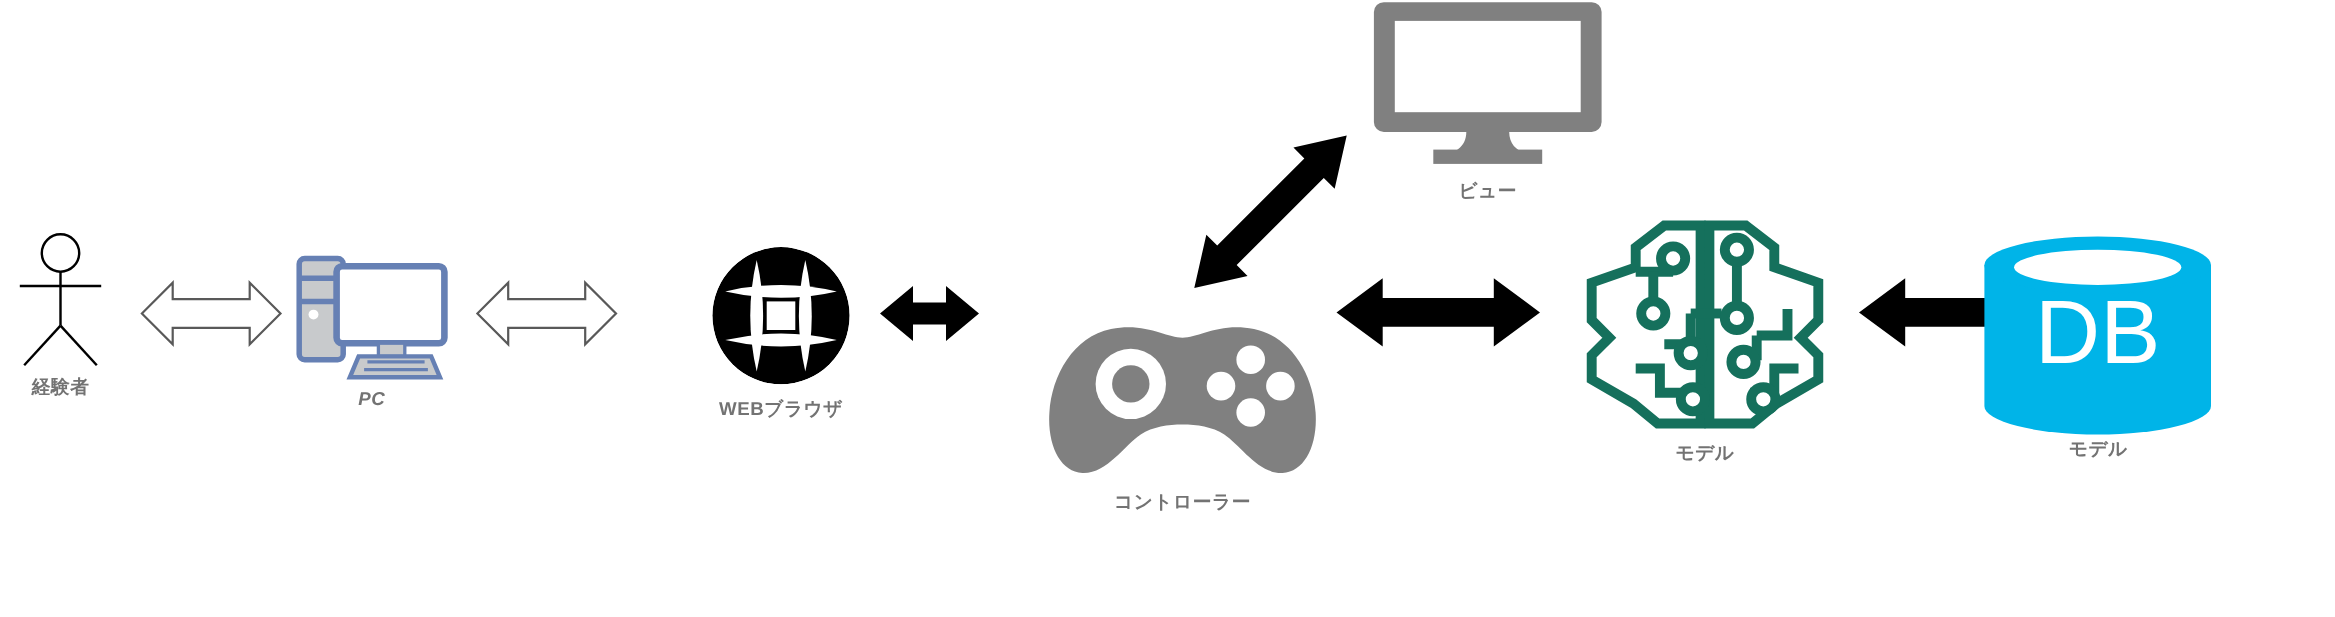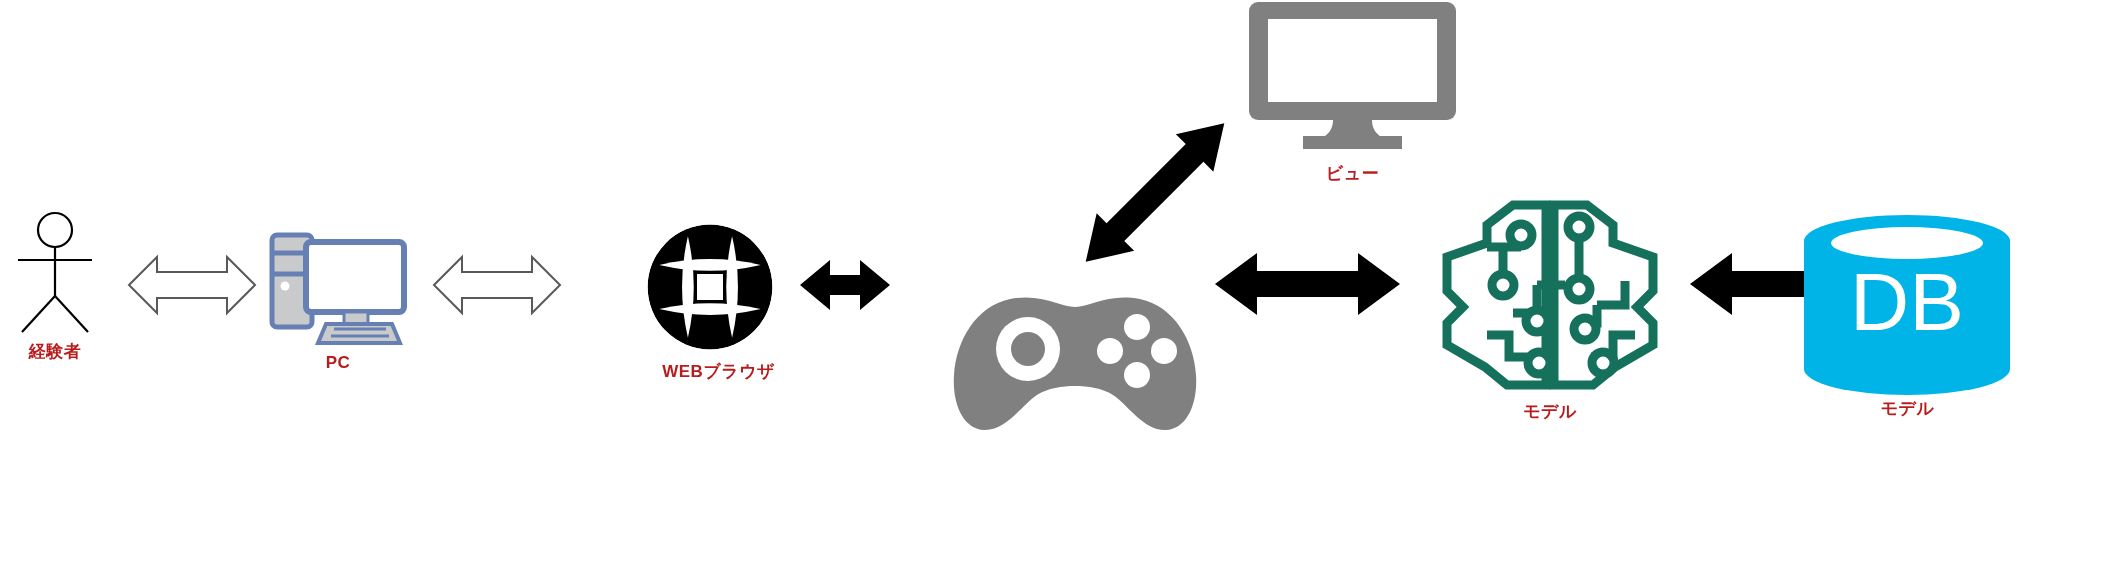--- a/index.html
+++ b/index.html
@@ -4,21 +4,21 @@
 <style>
   html,body{margin:0;padding:0;}
   body{
     width:2123px;height:561px;background:#ffffff;
     font-family:"Liberation Sans","DejaVu Sans",sans-serif;
     overflow:hidden;position:relative;
   }
   .node{position:absolute;}
   .label{
     position:absolute;left:0;width:100%;text-align:center;
-    font-size:17px;font-weight:bold;color:#b91c1c;
+    font-size:17px;font-weight:bold;color:#737373;
     letter-spacing:.5px;white-space:nowrap;
   }
   .conn{position:absolute;}
   svg{display:block;overflow:visible;}
 </style>
 </head>
 <body>
 
 <div class="node" style="left:0px;top:208px;width:110px;height:125px;">
   <svg width="110" height="125" viewBox="0 0 110 125">
@@ -45,21 +45,21 @@
     <line x1="4" y1="49" x2="44" y2="49" stroke="#6680b4" stroke-width="5"></line>
     <circle cx="17" cy="61" r="4.5" fill="#ffffff"></circle>
 
     <rect x="38" y="17" width="98" height="70" rx="5" fill="#ffffff" stroke="#6680b4" stroke-width="6"></rect>
     <rect x="76" y="87" width="24" height="12" fill="#c8cacc" stroke="#6680b4" stroke-width="3"></rect>
 
     <polygon points="50,118 132,118 124,99 58,99" fill="#c8cacc" stroke="#6680b4" stroke-width="4"></polygon>
     <line x1="66" y1="104" x2="118" y2="104" stroke="#6680b4" stroke-width="3"></line>
     <line x1="63" y1="111" x2="121" y2="111" stroke="#6680b4" stroke-width="3"></line>
   </svg>
-  <div class="label" style="top:128px;">PC</div>
+  <div class="label" style="top:128px;font-style:italic;">PC</div>
 </div>
 
 <div class="conn" style="left:432px;top:255px;width:130px;height:60px;">
   <svg width="130" height="60" viewBox="0 0 130 60">
     <polygon points="2,30 30,2 30,17 100,17 100,2 128,30 100,58 100,43 30,43 30,58" fill="#ffffff" stroke="#595959" stroke-width="2"></polygon>
   </svg>
 </div>
 
 <div class="node" style="left:645px;top:222px;width:130px;height:130px;">
   <svg width="130" height="130" viewBox="0 0 100 100">
@@ -72,21 +72,21 @@
         <path d="M11,67 Q50,58 89,67 Q50,76 11,67 Z" fill="#000000"></path>
 
         <path d="M33,11 Q24,50 33,89 Q42,50 33,11 Z" fill="#000000"></path>
         <path d="M67,11 Q76,50 67,89 Q58,50 67,11 Z" fill="#000000"></path>
 
         <rect x="40" y="40" width="20" height="20" fill="#000000"></rect>
       </mask>
     </defs>
     <circle cx="50" cy="50" r="48" fill="#000000" mask="url(#globeMask)"></circle>
   </svg>
-  <div class="label" style="top:138px;text-align:right;">WEBブラウザ</div>
+  <div class="label" style="top:138px;">WEBブラウザ</div>
 </div>
 
 <div class="conn" style="left:800px;top:258px;width:90px;height:54px;">
   <svg width="90" height="54" viewBox="0 0 90 54">
     <polygon points="0,27 30,2 30,17 60,17 60,2 90,27 60,52 60,37 30,37 30,52" fill="#000000"></polygon>
   </svg>
 </div>
 
 <div class="node" style="left:955px;top:295px;width:0px;height:0px;"></div>
 
@@ -97,20 +97,21 @@
              C194,138 178,112 163,102 C152,95 138,93 125,93
              C112,93 98,95 87,102 C72,112 56,138 34,137
              C14,136 2,112 4,82 C6,48 26,13 60,6 Z" fill="#808080"></path>
     <circle cx="78" cy="56" r="32" fill="#ffffff"></circle>
     <circle cx="78" cy="56" r="17" fill="#808080"></circle>
     <circle cx="187" cy="34" r="13" fill="#ffffff"></circle>
     <circle cx="160" cy="58" r="13" fill="#ffffff"></circle>
     <circle cx="214" cy="58" r="13" fill="#ffffff"></circle>
     <circle cx="187" cy="82" r="13" fill="#ffffff"></circle>
   </svg>
+  <div class="label" style="top:152px;">コントローラー</div>
 </div>
 
 <div class="conn" style="left:1065px;top:100px;width:180px;height:185px;">
   <svg width="180" height="185" viewBox="0 0 180 185">
     <g transform="rotate(-45 90 92.5)">
       <polygon points="-8,92.5 34,66 34,80 146,80 146,66 188,92.5 146,119 146,105 34,105 34,119" fill="#000000"></polygon>
     </g>
   </svg>
 </div>
 

